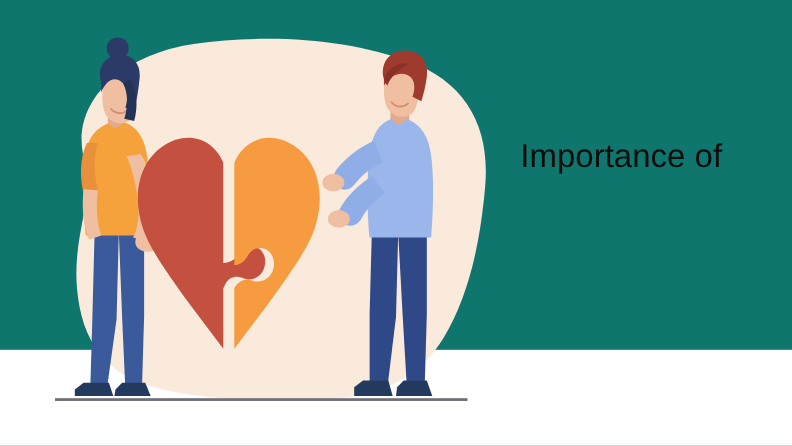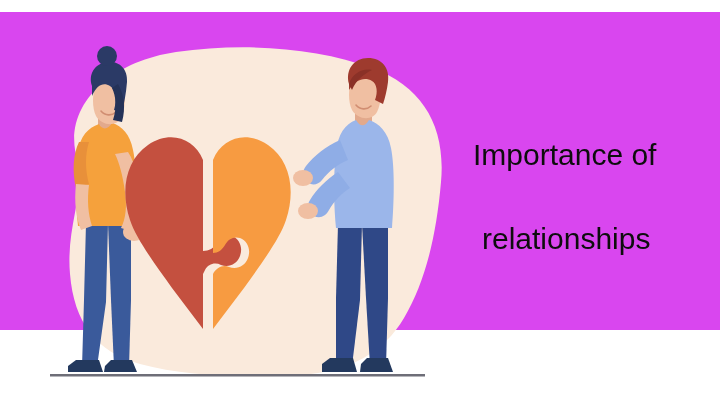--- a/index.html
+++ b/index.html
@@ -11,22 +11,21 @@
   body {
     width: 720px;
     height: 405px;
     overflow: hidden;
     font-family: "Liberation Sans", sans-serif;
   }
   #slide {
     position: relative;
     width: 720px;
     height: 318px;
-    background: #d946ef;
-    margin-top: 12px;
+    background: #0f766e;
   }
   #illustration {
     position: absolute;
     left: 0px;
     top: 0px;
     width: 470px;
     height: 405px;
   }
   #illustration svg {
     display: block;
@@ -199,16 +198,15 @@
                C 365 65, 356 67, 349 78 Z" fill="#9E3B2E"></path>
       <path d="M 349 72 C 352 62, 362 56, 372 58 C 364 62, 356 68, 352 78 Z" fill="#8A3127"></path>
 
       <rect x="50" y="362" width="375" height="2.5" fill="#6E6E78"></rect>
 
     </svg>
   </div>
 
   <div id="title-block">
     <div class="title-line" id="title-line-1">Importance of</div>
-    <div class="title-line" id="title-line-2">relationships</div>
   </div>
 
 </div>
 
 </body></html>

